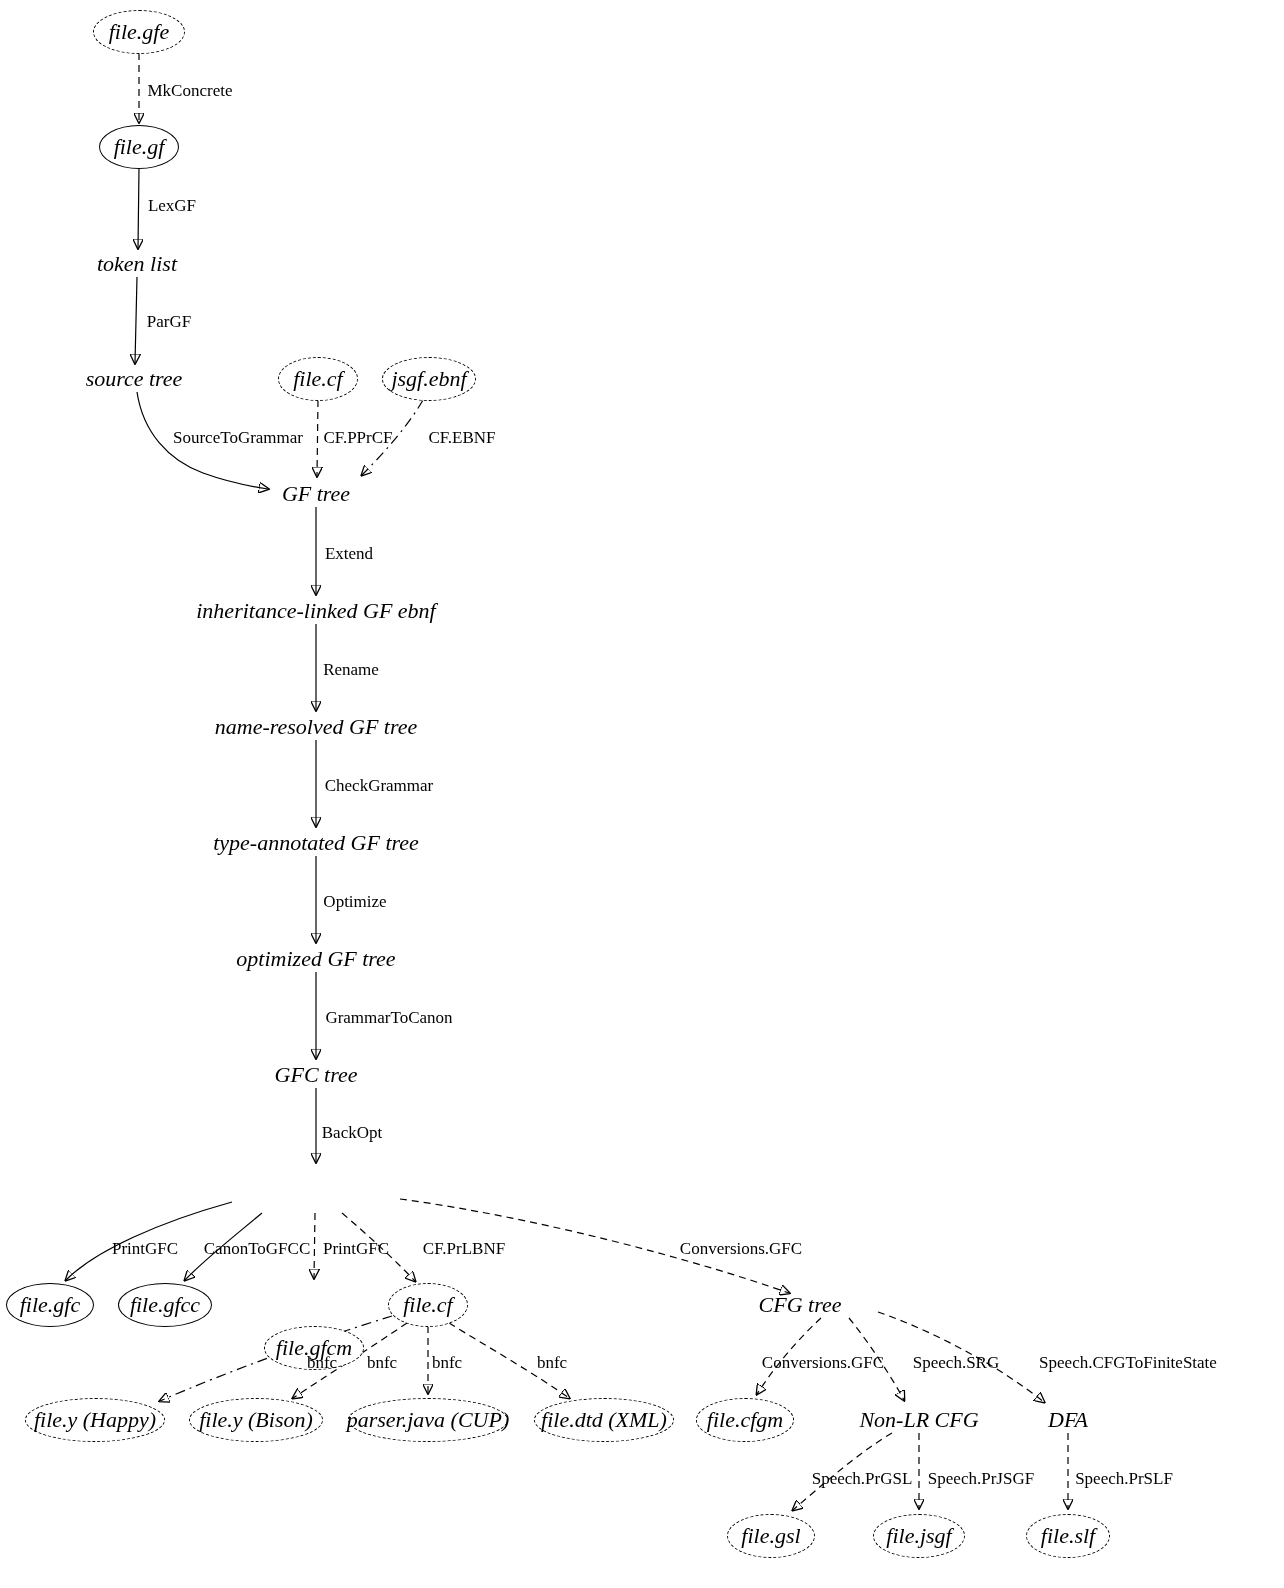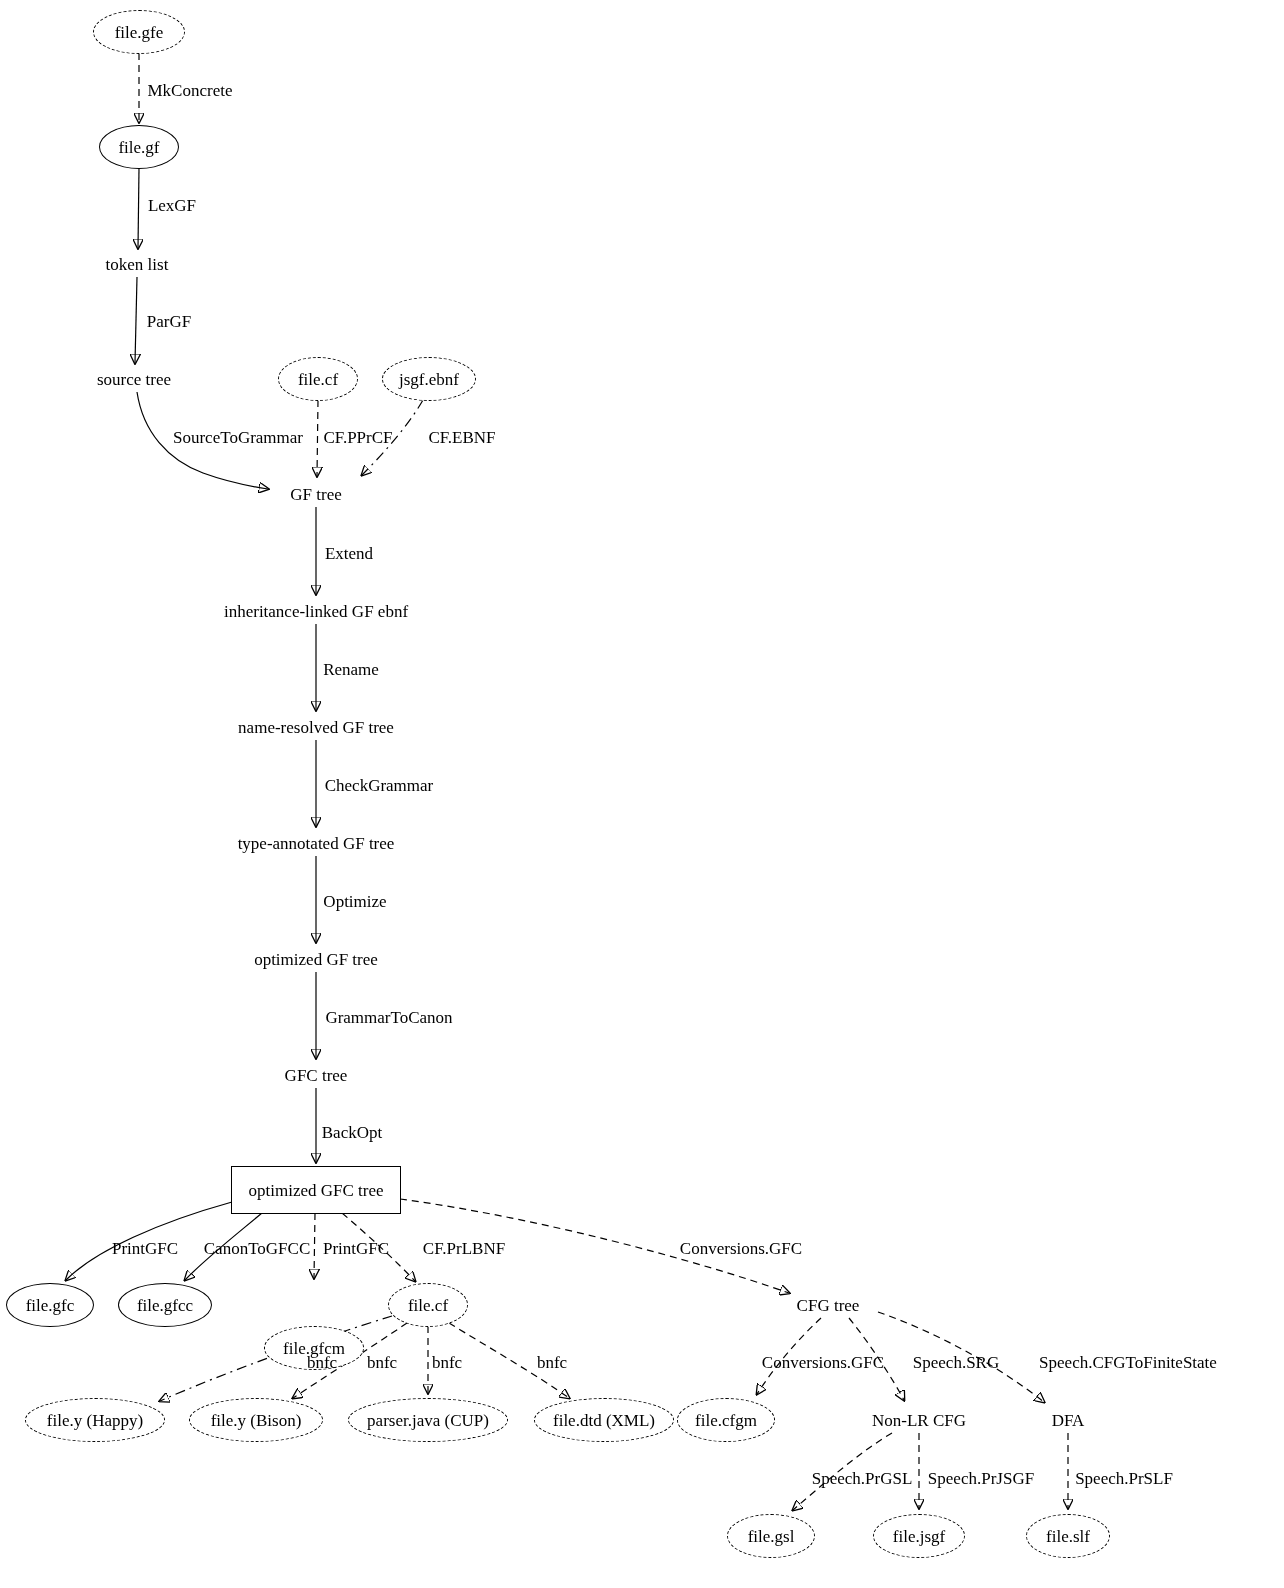--- a/index.html
+++ b/index.html
@@ -9,21 +9,21 @@
     background:#fff; overflow:hidden;
   }
   svg.edges { position:absolute; left:0; top:0; z-index:1; }
   svg.edges path { fill:none; stroke:#000; stroke-width:1.2; }
   svg.edges path.dashed  { stroke-dasharray:7,5; }
   svg.edges path.dashdot { stroke-dasharray:10,5,2,5; }
   .node {
     position:absolute; z-index:2;
     display:flex; align-items:center; justify-content:center;
     transform:translate(-50%,-50%);
-    font-size:17px; line-height:1; white-space:nowrap;
+    font-size:22px; line-height:1; white-space:nowrap;font-style:italic;
   }
   .node.ellipse { border:1.3px solid #000; border-radius:50%; background:#fff; }
   .node.ellipse.dashed { border-style:dashed; }
   .node.box { border:1.3px solid #000; background:#fff; }
   .node.plain { background:transparent; }
   .edge-label {
     position:absolute; z-index:3;
     transform:translate(-50%,-50%);
     font-size:17px; line-height:1; white-space:nowrap;
   }
@@ -73,31 +73,30 @@
   <div class="node plain" style="left:137px;top:264px">token list</div>
   <div class="node plain" style="left:134px;top:379px">source tree</div>
   <div class="node ellipse dashed" style="left:318px;top:379px;width:78px;height:42px">file.cf</div>
   <div class="node ellipse dashed" style="left:429px;top:379px;width:92px;height:42px">jsgf.ebnf</div>
   <div class="node plain" style="left:316px;top:494px">GF tree</div>
   <div class="node plain" style="left:316px;top:611px">inheritance-linked GF ebnf</div>
   <div class="node plain" style="left:316px;top:727px">name-resolved GF tree</div>
   <div class="node plain" style="left:316px;top:843px">type-annotated GF tree</div>
   <div class="node plain" style="left:316px;top:959px">optimized GF tree</div>
   <div class="node plain" style="left:316px;top:1075px">GFC tree</div>
-  <div class="node box" style="left:316px;top:1190px;width:168px;height:46px">optimized GFC tree</div>
   <div class="node ellipse" style="left:50px;top:1305px;width:86px;height:42px">file.gfc</div>
   <div class="node ellipse" style="left:165px;top:1305px;width:92px;height:42px">file.gfcc</div>
   <div class="node ellipse dashed" style="left:314px;top:1348px;width:98px;height:42px">file.gfcm</div>
   <div class="node ellipse dashed" style="left:428px;top:1305px;width:78px;height:42px">file.cf</div>
-  <div class="node plain" style="left:828px;top:1305px">CFG tree</div>
+  <div class="node plain" style="left:800px;top:1305px">CFG tree</div>
   <div class="node ellipse dashed" style="left:95px;top:1420px;width:138px;height:42px">file.y (Happy)</div>
   <div class="node ellipse dashed" style="left:256px;top:1420px;width:132px;height:42px">file.y (Bison)</div>
   <div class="node ellipse dashed" style="left:428px;top:1420px;width:158px;height:42px">parser.java (CUP)</div>
   <div class="node ellipse dashed" style="left:604px;top:1420px;width:138px;height:42px">file.dtd (XML)</div>
-  <div class="node ellipse dashed" style="left:726px;top:1420px;width:96px;height:42px">file.cfgm</div>
+  <div class="node ellipse dashed" style="left:745px;top:1420px;width:96px;height:42px">file.cfgm</div>
   <div class="node plain" style="left:919px;top:1420px">Non-LR CFG</div>
   <div class="node plain" style="left:1068px;top:1420px">DFA</div>
   <div class="node ellipse dashed" style="left:771px;top:1536px;width:86px;height:42px">file.gsl</div>
   <div class="node ellipse dashed" style="left:919px;top:1536px;width:90px;height:42px">file.jsgf</div>
   <div class="node ellipse dashed" style="left:1068px;top:1536px;width:82px;height:42px">file.slf</div>
 
   <div class="edge-label" style="left:190px;top:90px">MkConcrete</div>
   <div class="edge-label" style="left:172px;top:205px">LexGF</div>
   <div class="edge-label" style="left:169px;top:321px">ParGF</div>
   <div class="edge-label" style="left:238px;top:437px">SourceToGrammar</div>

